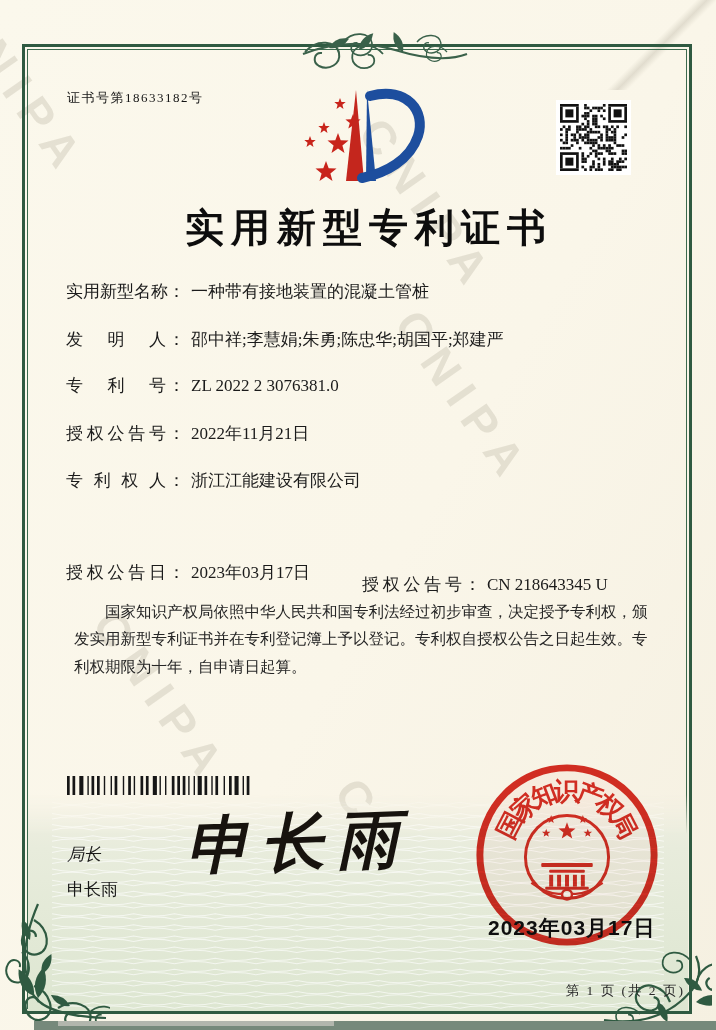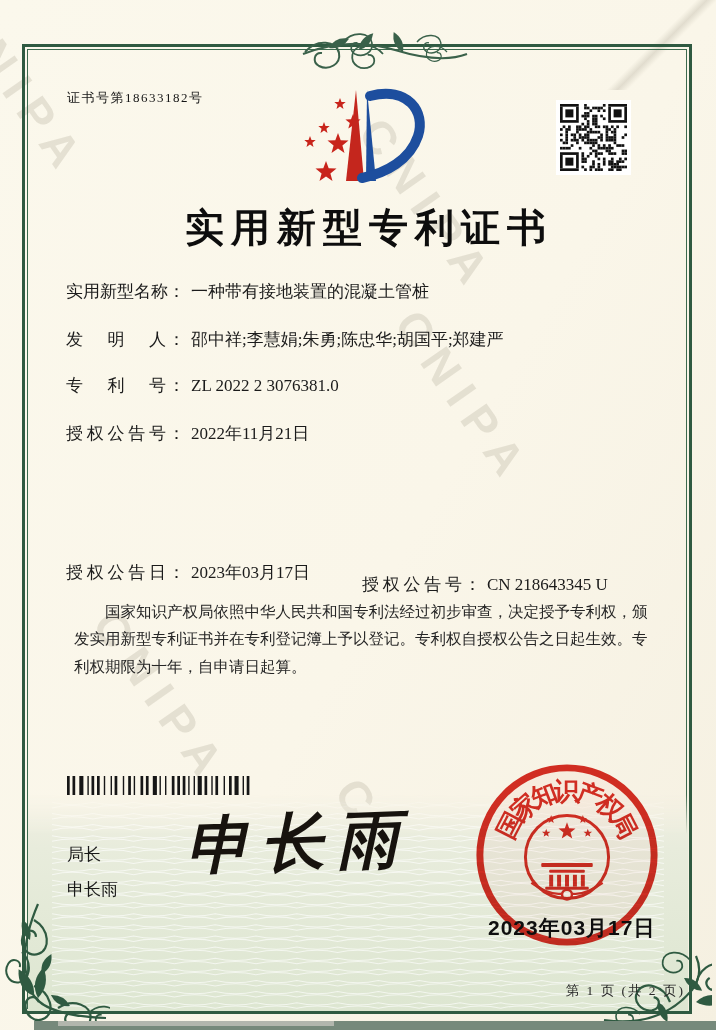--- a/index.html
+++ b/index.html
@@ -36,21 +36,21 @@
   .colon{margin:0 6px 0 2px;}
   .pair2{position:absolute;left:296px;top:12px;white-space:nowrap;}
   
   .paras{position:absolute;left:66px;top:598px;width:590px;font-size:15.5px;
       line-height:1.76;color:#262626;}
   .paras p{margin:0 0 9px 8px;text-indent:2em;}
   
   .barcode{position:absolute;left:67px;top:776px;line-height:0;}
   
   .signer-title{position:absolute;left:67px;top:843px;font-size:17px;
-      font-family:"Liberation Sans","DejaVu Sans",sans-serif;color:#1a1a1a;}
+      font-family:"Liberation Sans","DejaVu Sans",sans-serif;color:#1a1a1a;font-style:italic;}
   .signer-name{position:absolute;left:67px;top:878px;font-size:17px;
       font-family:"Liberation Sans","DejaVu Sans",sans-serif;color:#1a1a1a;}
   .signature{position:absolute;left:186px;top:800px;font-size:63px;font-weight:bold;
       font-style:italic;letter-spacing:12px;color:#17130e;transform:rotate(-2deg);
       font-family:"DejaVu Serif",serif;white-space:nowrap;}
   
   .seal{position:absolute;left:468px;top:756px;mix-blend-mode:multiply;opacity:.96;}
   .seal-ring-text text{font-size:26px;font-weight:bold;fill:#d6261c;text-anchor:middle;
       font-family:"Liberation Serif",serif;}
   .seal-date{position:absolute;left:488px;top:914px;font-size:21px;font-weight:bold;
@@ -415,20 +415,23 @@
   </div>
   <div class="row" style="top:280px">
     <span class="flabel">实用新型名称</span><span class="colon">：</span><span>一种带有接地装置的混凝土管桩</span>
   </div>
   <div class="row" style="top:374px">
     <span class="flabel">专利号</span><span class="colon">：</span><span>ZL 2022 2 3076381.0</span>
   </div>
   <div class="row" style="top:422px">
     <span class="flabel">授权公告号</span><span class="colon">：</span><span>2022年11月21日</span>
   </div>
+  <div class="row" style="top:469px">
+    <span class="flabel">专利权人</span><span class="colon"></span><span class="colon" style="margin-left:-6px">：</span><span>浙江江能建设有限公司</span>
+  </div>
   <div class="row" style="top:561px">
     <span class="flabel">授权公告日</span><span class="colon">：</span><span>2023年03月17日</span>
     <span class="pair2">
       <span class="flabel">授权公告号</span><span class="colon">：</span><span>CN 218643345 U</span>
     </span>
   </div>
 
   <div class="paras">
     <p>国家知识产权局依照中华人民共和国专利法经过初步审查，决定授予专利权，颁发实用新型专利证书并在专利登记簿上予以登记。专利权自授权公告之日起生效。专利权期限为十年，自申请日起算。</p>
   </div>

